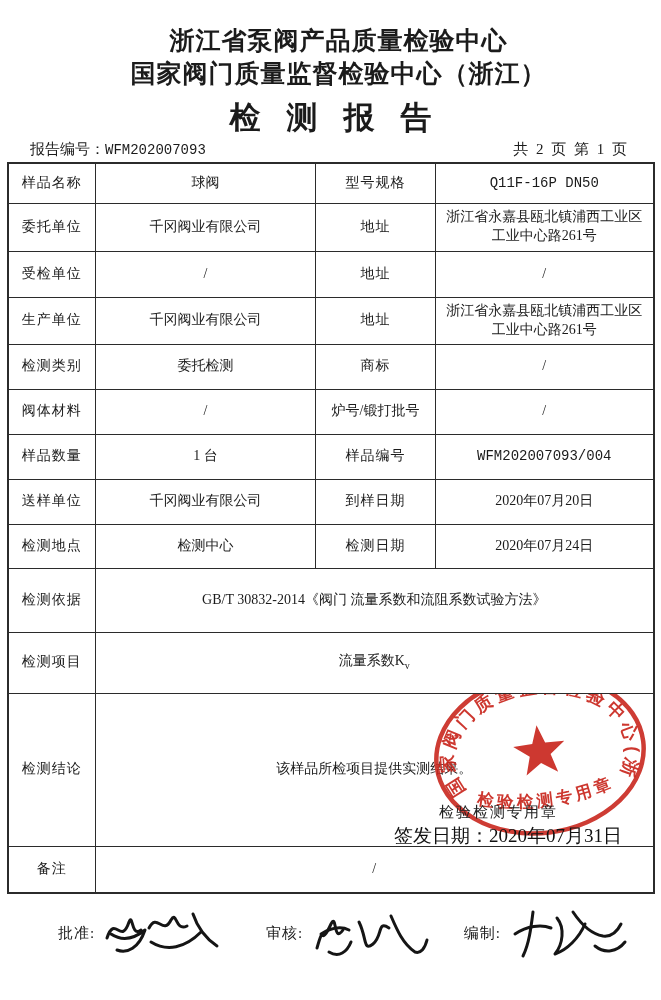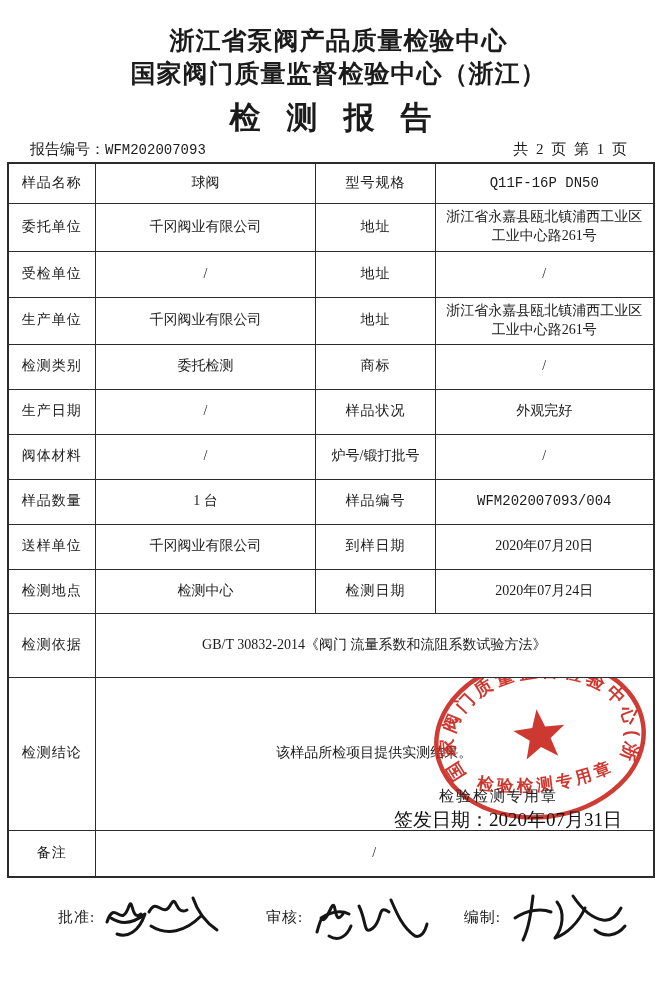--- a/index.html
+++ b/index.html
@@ -129,26 +129,20 @@
       <td class="lab">地址</td>
       <td>浙江省永嘉县瓯北镇浦西工业区工业中心路261号</td>
     </tr>
     <tr style="height:45px">
       <td class="lab">检测类别</td>
       <td>委托检测</td>
       <td class="lab">商标</td>
       <td>/</td>
     </tr>
     <tr style="height:45px">
-      <td class="lab">生产日期</td>
-      <td>/</td>
-      <td class="lab">样品状况</td>
-      <td>外观完好</td>
-    </tr>
-    <tr style="height:45px">
       <td class="lab">阀体材料</td>
       <td>/</td>
       <td class="lab" style="letter-spacing:0">炉号/锻打批号</td>
       <td>/</td>
     </tr>
     <tr style="height:45px">
       <td class="lab">样品数量</td>
       <td>1 台</td>
       <td class="lab">样品编号</td>
       <td class="mono">WFM202007093/004</td>
@@ -164,20 +158,24 @@
       <td>检测中心</td>
       <td class="lab">检测日期</td>
       <td>2020年07月24日</td>
     </tr>
 
     <tr style="height:64px">
       <td class="lab">检测依据</td>
       <td colspan="3">GB/T 30832-2014《阀门 流量系数和流阻系数试验方法》</td>
     </tr>
 
+    <tr style="height:61px">
+      <td class="lab">检测项目</td>
+      <td colspan="3" class="lt"><span>流量系数K</span><sub class="kv">v</sub></td>
+    </tr>
 
     <tr style="height:153px">
       <td class="lab">检测结论</td>
       <td colspan="3" class="concl">
         <div>该样品所检项目提供实测结果。</div>
 
         <div class="stampwrap">
           <svg width="222" height="172" viewBox="0 0 222 172">
             <defs>
               <path id="ring-path" d="M 33,114 A 87,62 0 1 1 189,114" fill="none"></path>

